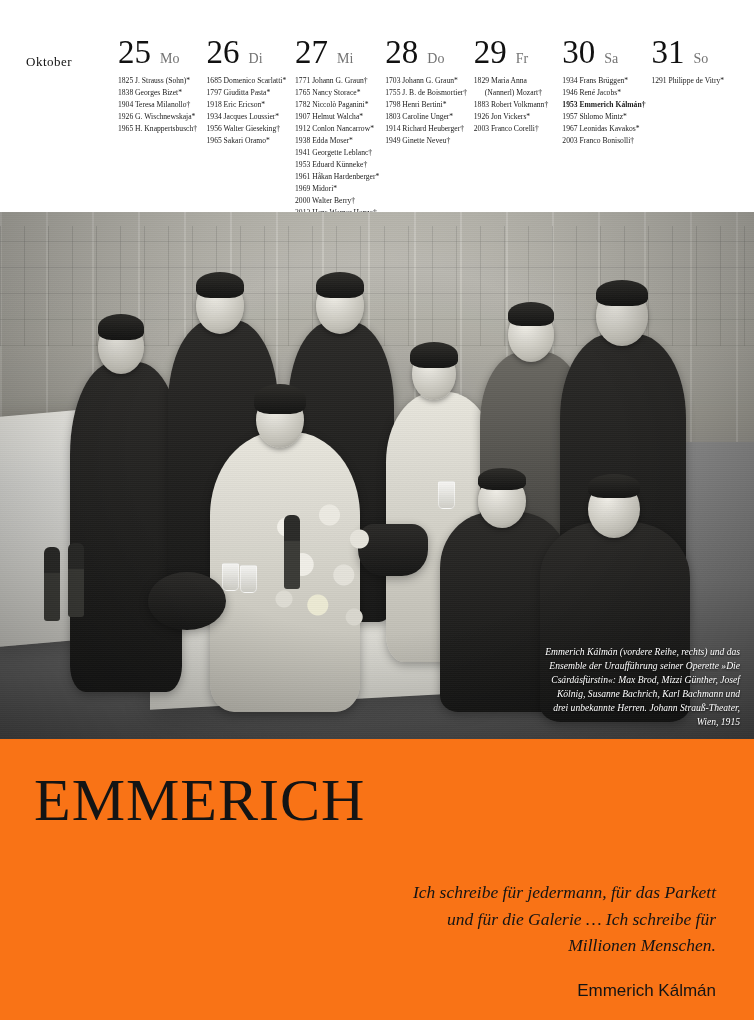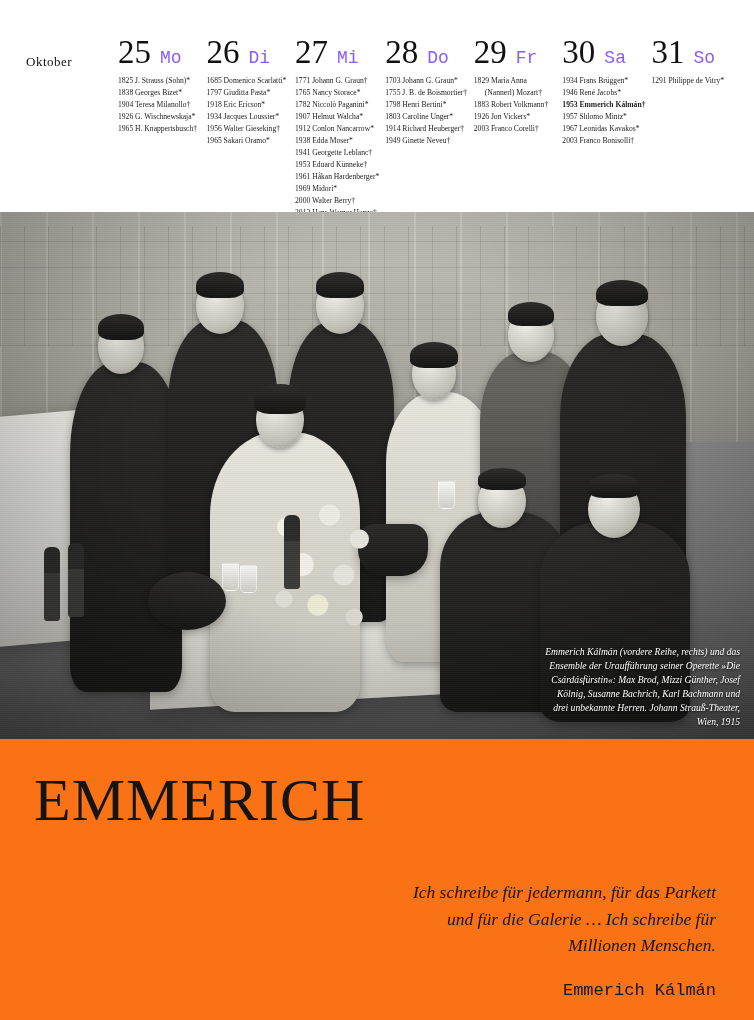--- a/index.html
+++ b/index.html
@@ -54,23 +54,23 @@
     gap: 9px;
     margin-bottom: 6px;
   }
   .day-num {
     font-family: "Liberation Serif", serif;
     font-size: 33px;
     line-height: 1;
     color: #111111;
   }
   .day-name {
-    font-family: Liberation Mono, monospace;
-    font-size: 18px;
-    color: #8b5cf6;
+    font-family: Liberation Serif, serif;
+    font-size: 14px;
+    color: #737373;
   }
   .entries {
     font-family: "Liberation Serif", serif;
     font-size: 7.6px;
     line-height: 1.58;
     color: #1a1a1a;
   }
   .entry {
     white-space: nowrap;
   }
@@ -244,21 +244,21 @@
   }
   .quote {
     font-family: "Liberation Serif", serif;
     font-style: italic;
     font-size: 17.5px;
     line-height: 1.52;
     color: #141414;
   }
   .quote-author {
     margin-top: 22px;
-    font-family: Liberation Mono, monospace;
+    font-family: Liberation Sans, sans-serif;
     font-size: 17px;
     color: #141414;
   }
 </style>
 </head>
 <body>
 
 <div class="page">
 
   <div class="calendar">

